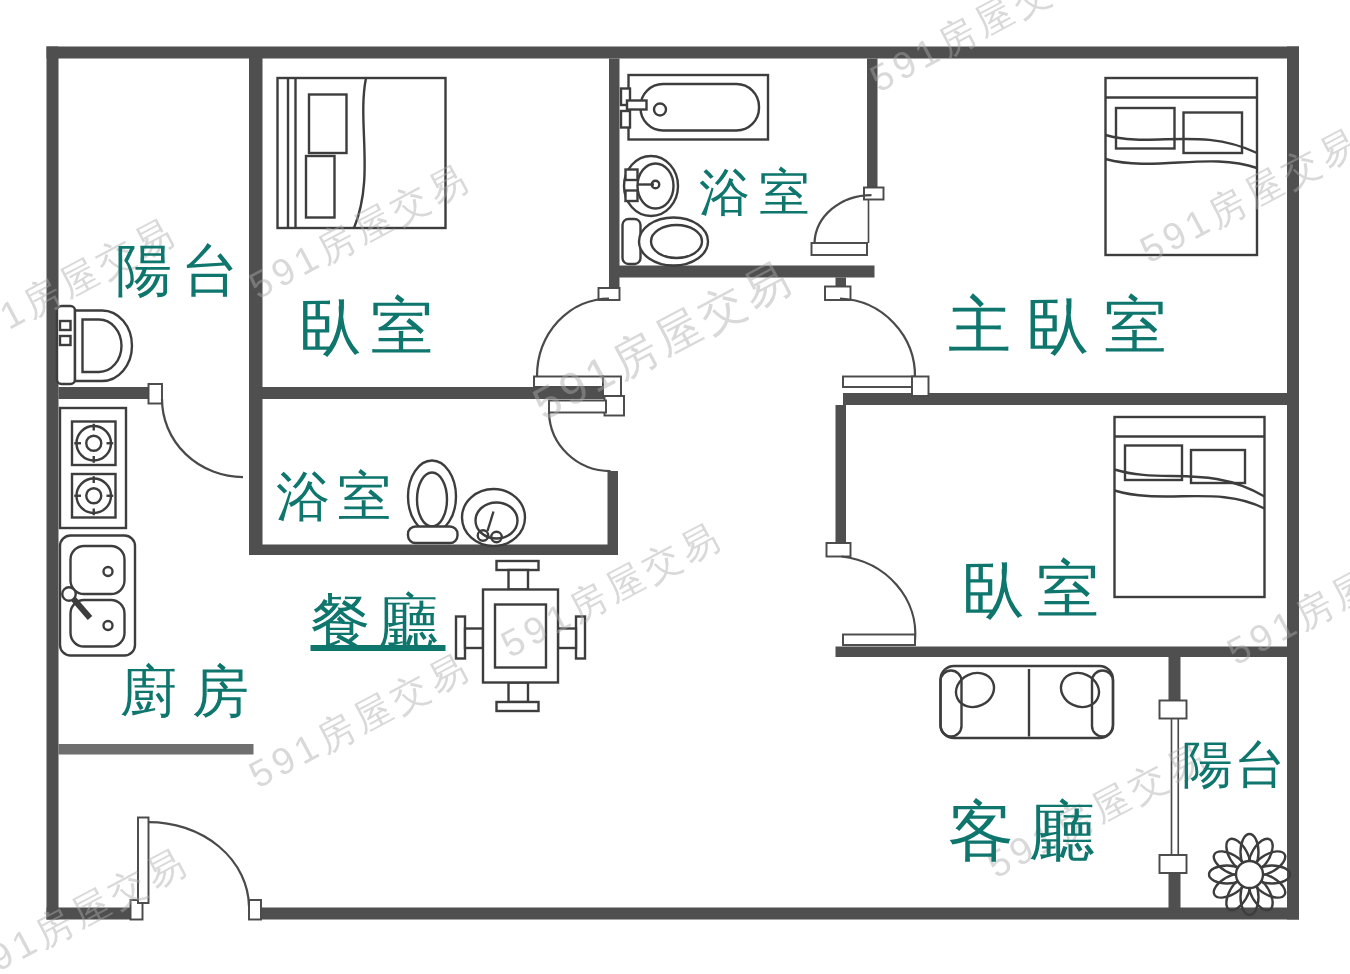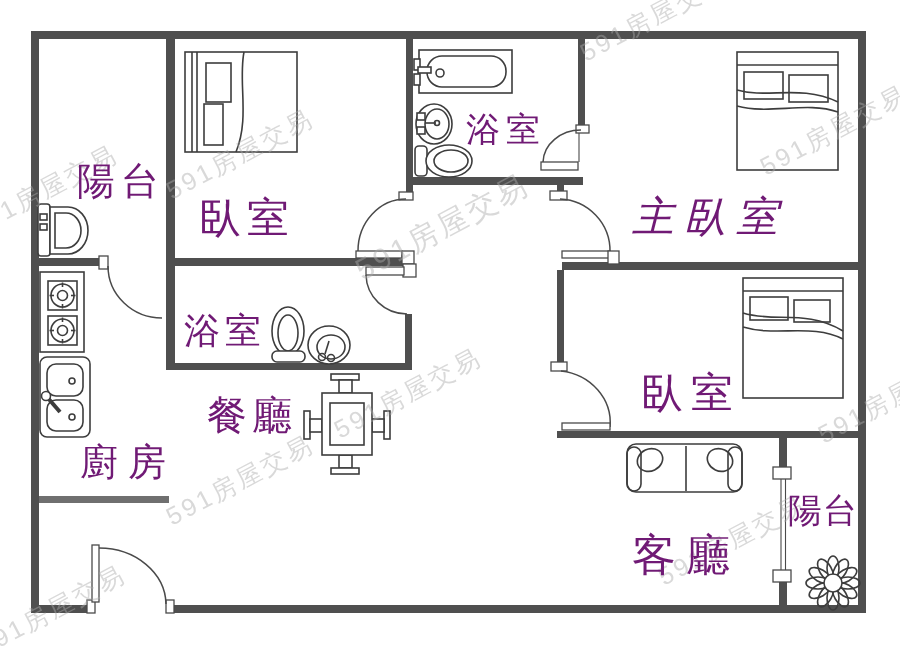--- a/index.html
+++ b/index.html
@@ -11,28 +11,28 @@
   .wall{fill:#4f4f4f;}
   .wallL{fill:#6f6f6f;}
   .jamb{fill:#ffffff;stroke:#4a4a4a;stroke-width:1.3px;}
   .leaf{fill:#ffffff;stroke:#4a4a4a;stroke-width:1.3px;}
   .arc{fill:none;stroke:#4a4a4a;stroke-width:1.5px;}
   .fx{fill:#ffffff;stroke:#3d3d3d;stroke-width:1.6px;}
   .fxn{fill:none;stroke:#3d3d3d;stroke-width:1.6px;}
   .thin{stroke:#4a4a4a;stroke-width:1.1px;}
   .room-label{
     position:absolute;transform:translate(-50%,-50%);
-    color:#701a75;white-space:nowrap;line-height:1;z-index:3;
+    color:#0f766e;white-space:nowrap;line-height:1;z-index:3;
   }
   .lbl-balcony-left{left:121px;top:181px;font-size:38px;letter-spacing:6px;}
   .lbl-bedroom-top{left:247px;top:218px;font-size:42px;letter-spacing:6px;}
   .lbl-bathroom-top{left:506px;top:129px;font-size:34px;letter-spacing:6px;}
-  .lbl-master{left:710px;top:217px;font-size:42px;letter-spacing:10px;font-style:italic;}
+  .lbl-master{left:710px;top:217px;font-size:42px;letter-spacing:10px;}
   .lbl-bathroom-mid{left:225px;top:331px;font-size:36px;letter-spacing:5px;}
-  .lbl-dining{left:252px;top:415px;font-size:40px;letter-spacing:5px;}
+  .lbl-dining{left:252px;top:415px;font-size:40px;letter-spacing:5px;text-decoration:underline;}
   .lbl-kitchen{left:128px;top:462px;font-size:38px;letter-spacing:10px;}
   .lbl-bedroom-right{left:691px;top:393px;font-size:42px;letter-spacing:8px;}
   .lbl-living{left:686px;top:555px;font-size:44px;letter-spacing:10px;}
   .lbl-balcony-right{left:823px;top:510px;font-size:34px;letter-spacing:1px;}
   .wm{
     position:absolute;color:rgba(170,170,170,0.45);font-size:25px;letter-spacing:3px;
     white-space:nowrap;transform:rotate(-28deg);transform-origin:left center;z-index:1;
     pointer-events:none;
   }
   .wm-big{font-size:30px;}

